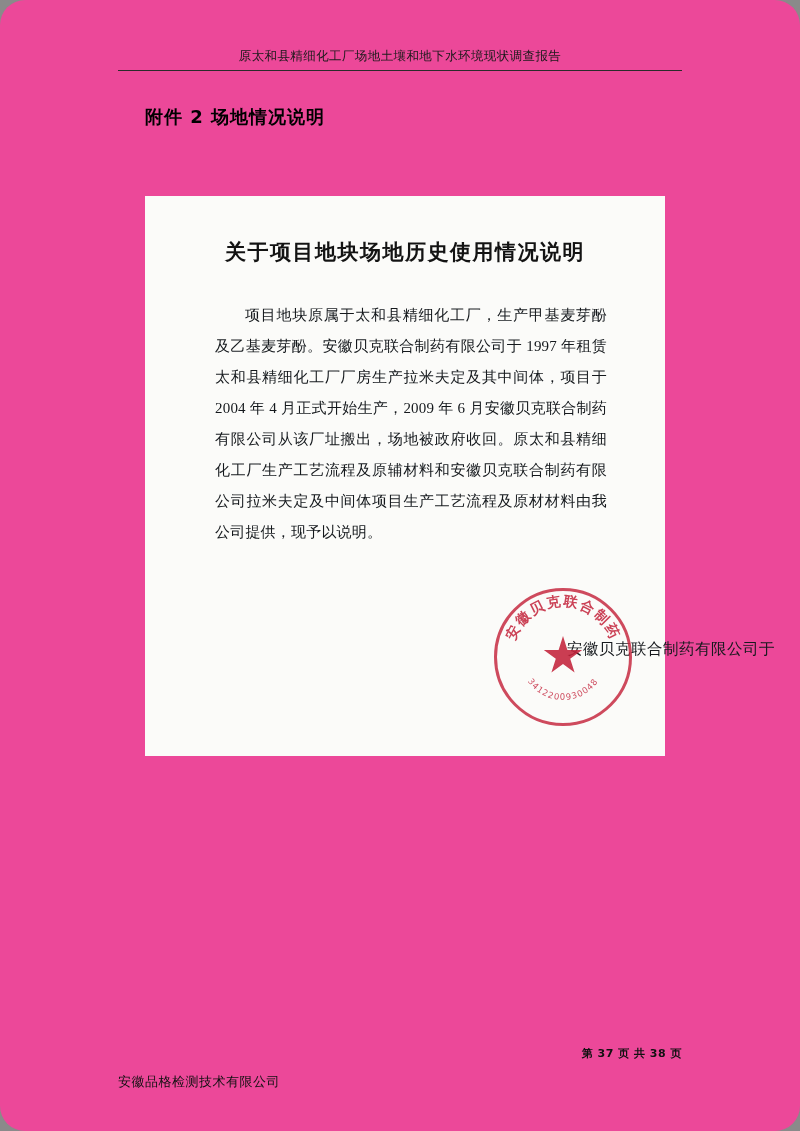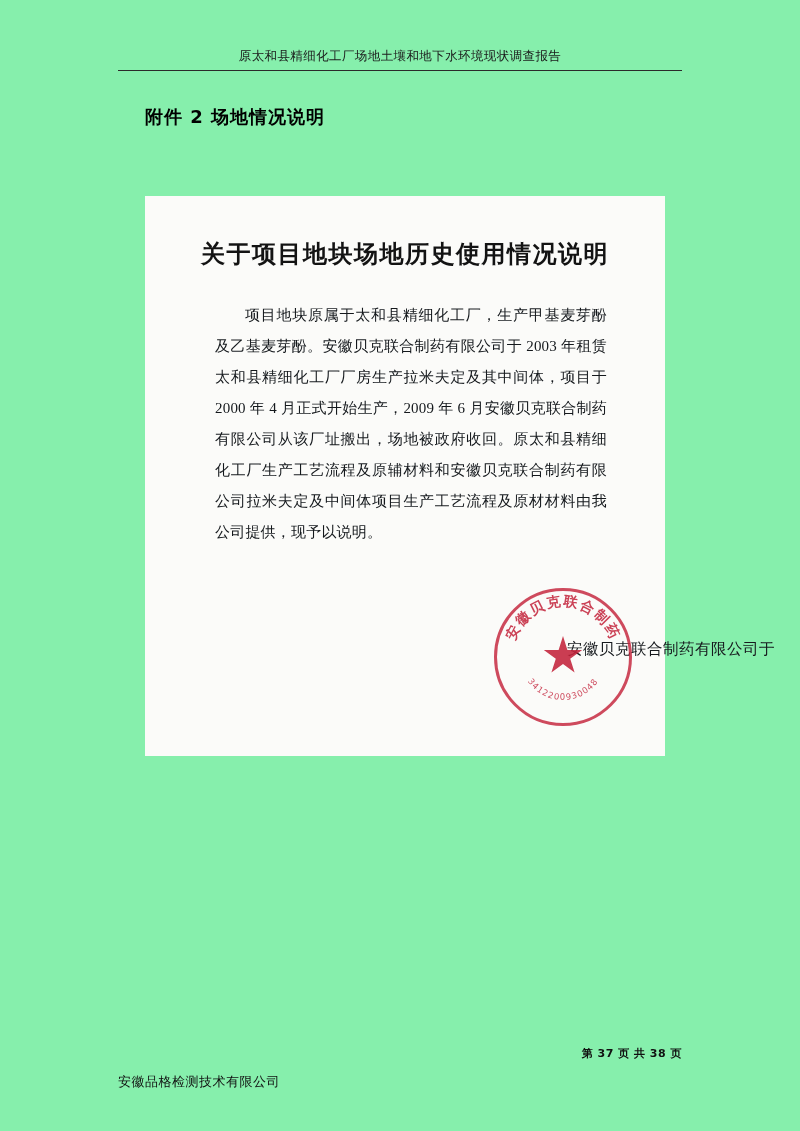--- a/index.html
+++ b/index.html
@@ -7,23 +7,24 @@
     padding: 0;
     background: #8a8a8a;
   }
   body {
     font-family: "Liberation Sans", sans-serif;
   }
   .page {
     position: relative;
     width: 800px;
     height: 1131px;
-    background: #86efac;
+    background: #ec4899;
     overflow: hidden;
     box-sizing: border-box;
+    border-radius: 25px;
   }
   
   .doc-header {
     position: absolute;
     left: 118px;
     top: 48px;
     width: 564px;
     text-align: center;
     font-family: "Liberation Serif", serif;
     font-size: 12.5px;
@@ -59,21 +60,21 @@
     height: 560px;
     background: #fbfbf9;
   }
   .scan-title {
     position: absolute;
     left: 0;
     top: 42px;
     width: 520px;
     text-align: center;
     font-family: "DejaVu Sans", sans-serif;
-    font-size: 24px;
+    font-size: 21px;
     font-weight: bold;
     color: #131313;
     letter-spacing: 1.5px;
   }
   .scan-body {
     position: absolute;
     left: 70px;
     top: 104px;
     width: 392px;
     font-family: "Liberation Serif", serif;
@@ -181,21 +182,21 @@
 
   <div class="doc-header">原太和县精细化工厂场地土壤和地下水环境现状调查报告</div>
   <div class="header-rule"></div>
 
   <div class="attachment-title">附件 2  场地情况说明</div>
 
   <div class="scan">
 
     <div class="scan-title">关于项目地块场地历史使用情况说明</div>
 
-    <div class="scan-body">项目地块原属于太和县精细化工厂，生产甲基麦芽酚及乙基麦芽酚。安徽贝克联合制药有限公司于 2003 年租赁太和县精细化工厂厂房生产拉米夫定及其中间体，项目于 2000 年 4 月正式开始生产，2009 年 6 月安徽贝克联合制药有限公司从该厂址搬出，场地被政府收回。原太和县精细化工厂生产工艺流程及原辅材料和安徽贝克联合制药有限公司拉米夫定及中间体项目生产工艺流程及原材材料由我公司提供，现予以说明。</div>
+    <div class="scan-body">项目地块原属于太和县精细化工厂，生产甲基麦芽酚及乙基麦芽酚。安徽贝克联合制药有限公司于 1997 年租赁太和县精细化工厂厂房生产拉米夫定及其中间体，项目于 2004 年 4 月正式开始生产，2009 年 6 月安徽贝克联合制药有限公司从该厂址搬出，场地被政府收回。原太和县精细化工厂生产工艺流程及原辅材料和安徽贝克联合制药有限公司拉米夫定及中间体项目生产工艺流程及原材材料由我公司提供，现予以说明。</div>
 
     <div class="signature">安徽贝克联合制药有限公司于</div>
 
     <div class="stamp">
       <div class="stamp-ring"></div>
       <div class="stamp-star"></div>
       <svg class="stamp-arc-text" viewBox="0 0 138 138">
         <defs>
           <path id="arcTop" d="M 18,69 A 51,51 0 0 1 120,69"></path>
           <path id="arcBottom" d="M 26,69 A 43,43 0 0 0 112,69"></path>

